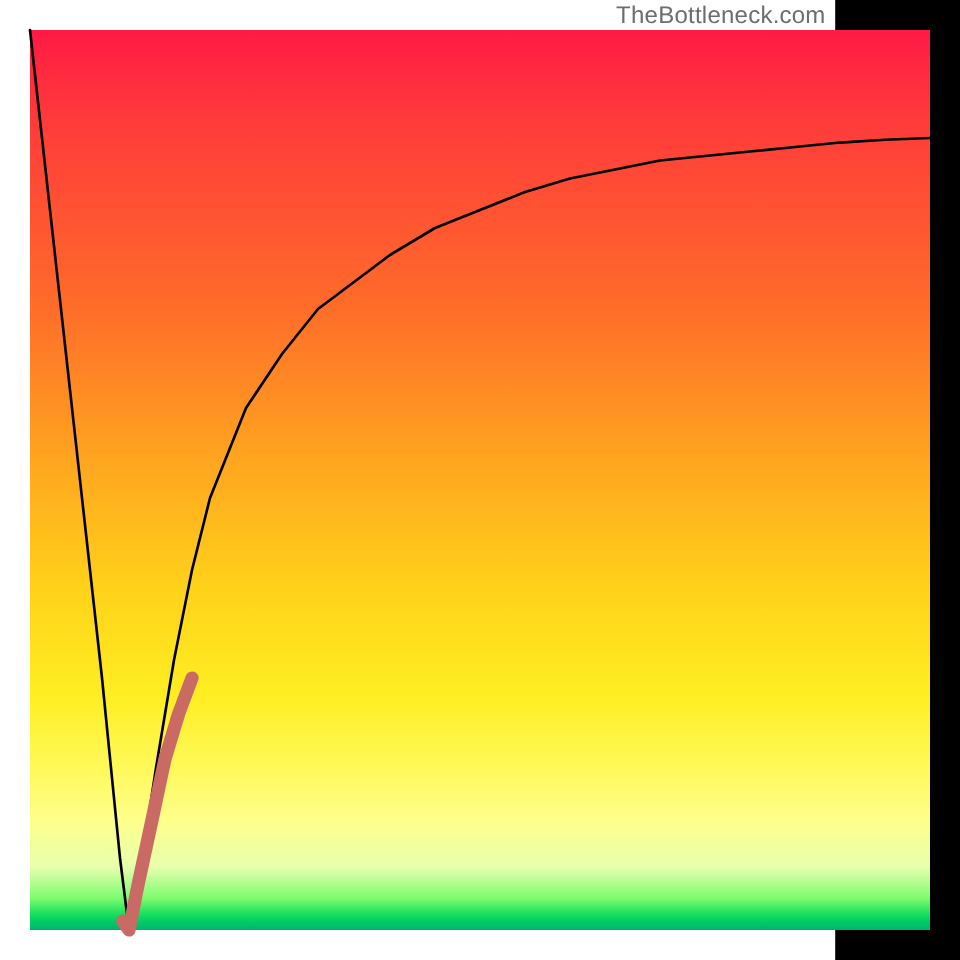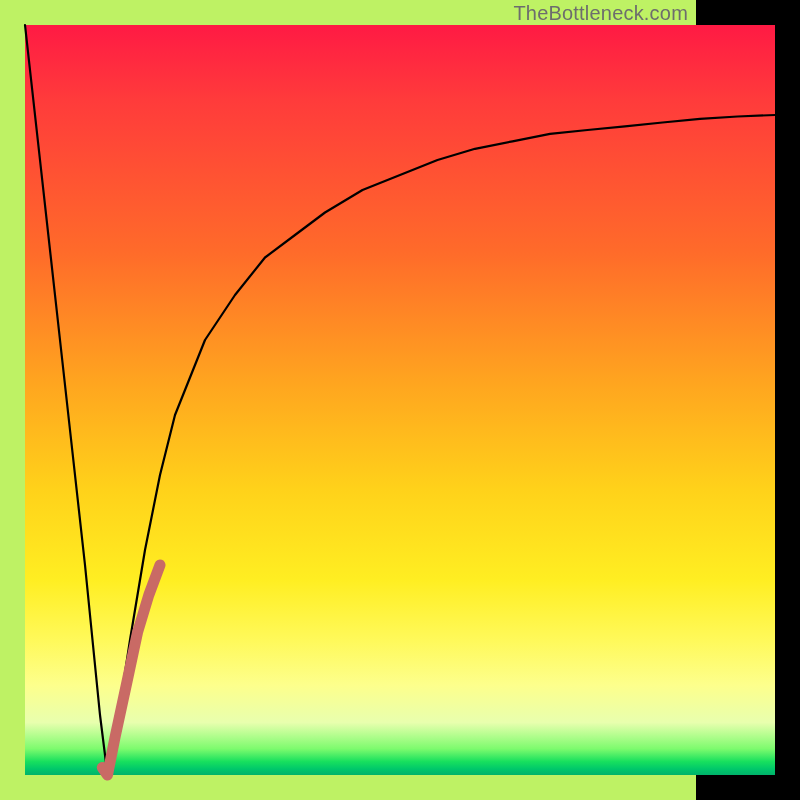--- a/index.html
+++ b/index.html
@@ -7,21 +7,21 @@
     padding: 0;
     width: 800px;
     height: 800px;
     background: #000;
     font-family: Arial, Helvetica, sans-serif;
   }
   .frame {
     position: absolute;
     left: 0; top: 0;
     width: 696px; height: 800px;
-    background: #bef264;
+    background: #ffffff;
   }
   .plot-area {
     position: absolute;
     left: 25px;
     top: 25px;
     width: 750px;
     height: 750px;
     
     background: linear-gradient(
       to bottom,

